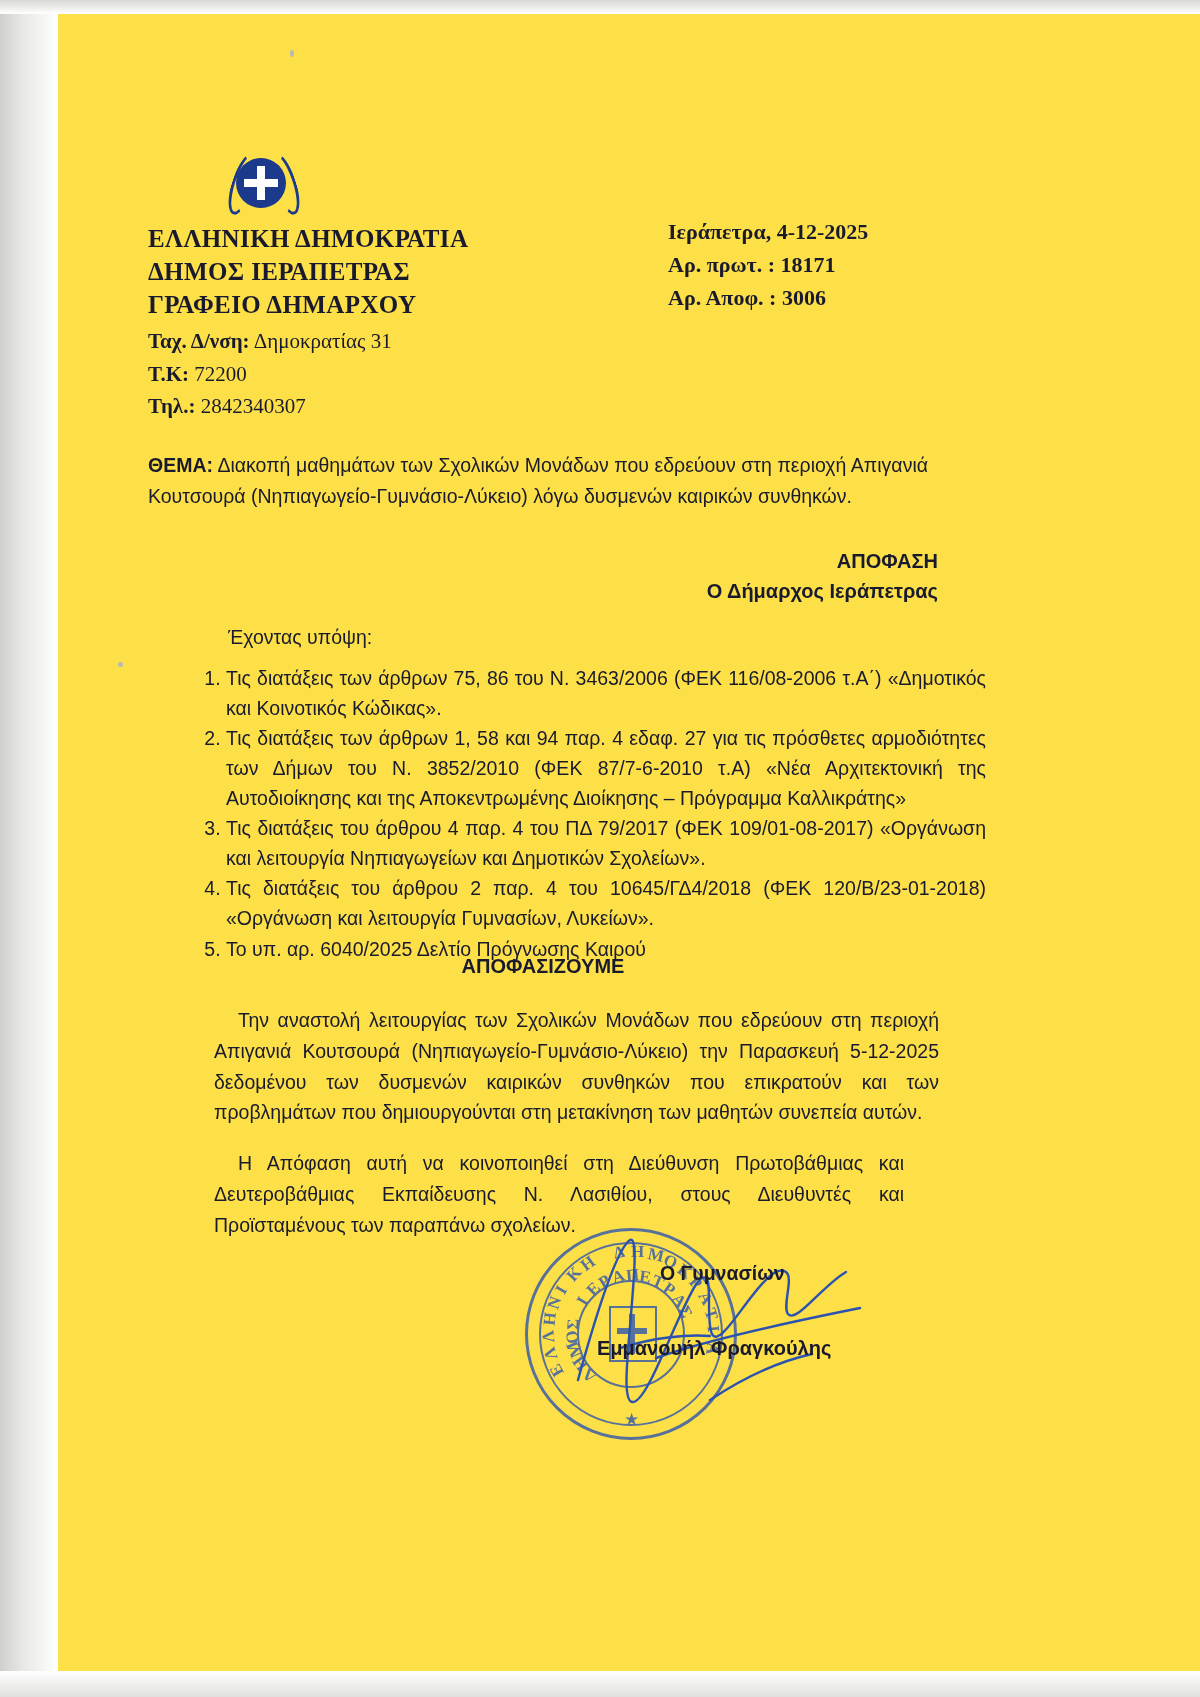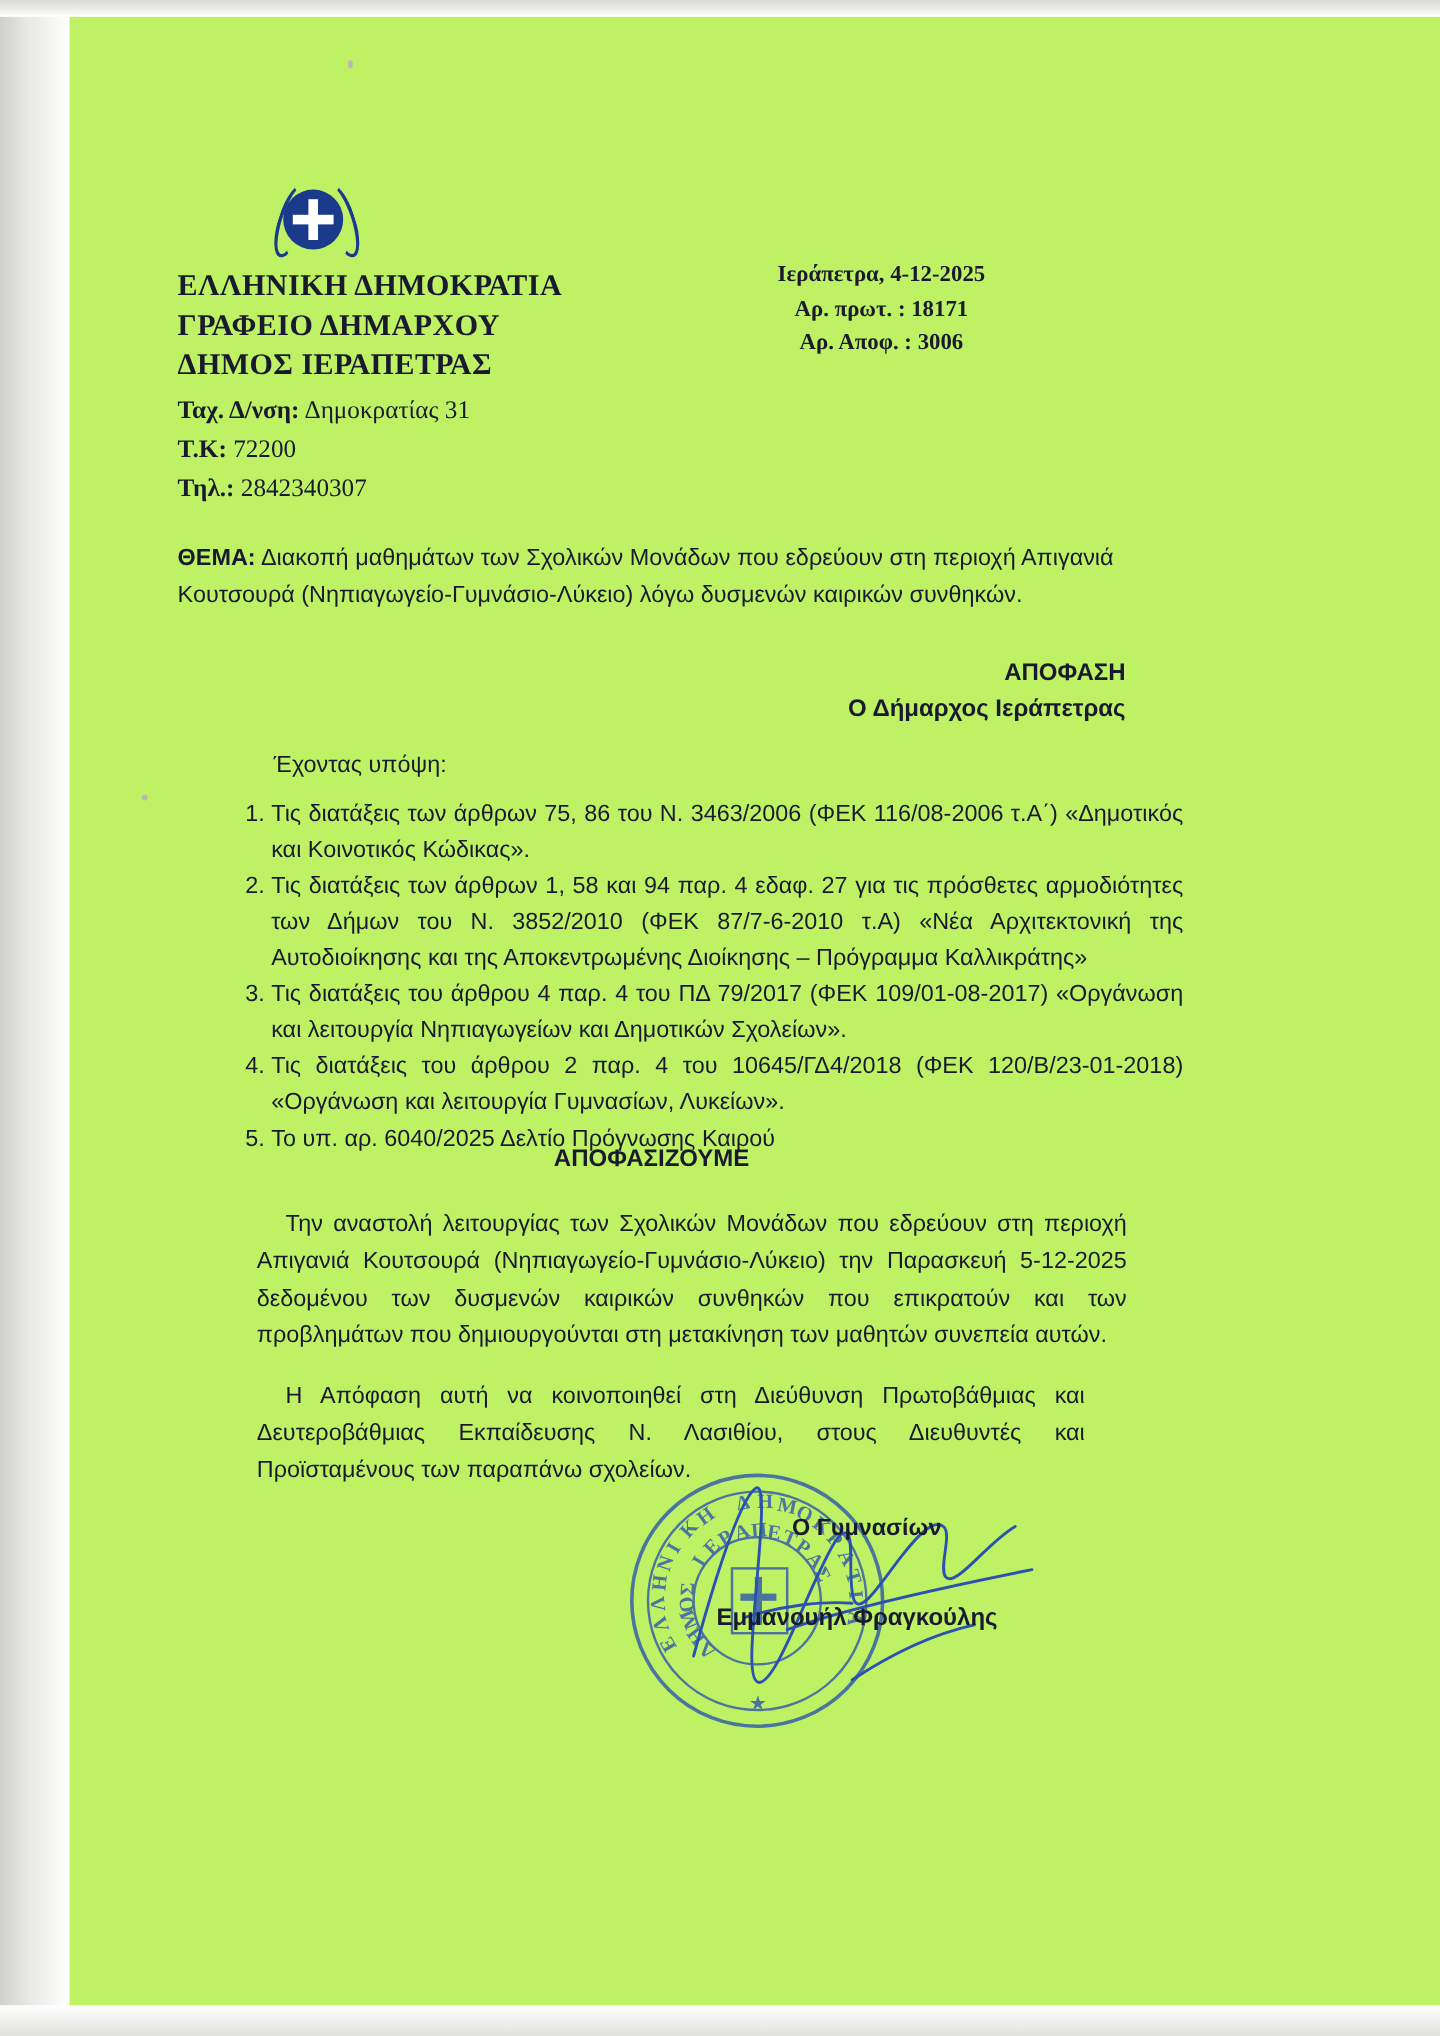--- a/index.html
+++ b/index.html
@@ -5,21 +5,21 @@
   html, body {
     margin: 0;
     padding: 0;
     background: #f2f2f0;
   }
   .page {
     position: relative;
     width: 1200px;
     height: 1697px;
     margin: 0 auto;
-    background: #bef264;
+    background: #fde047;
     overflow: hidden;
     font-family: "Liberation Sans", sans-serif;
     color: #1a1a2e;
   }
   
   .scan-edge-left {
     position: absolute;
     left: 0; top: 0;
     width: 58px; height: 1697px;
     background: linear-gradient(to right, #cfcfcb 0%, #e8e8e5 40%, #ffffff 100%);
@@ -87,27 +87,26 @@
     left: 148px;
     top: 222px;
     font-family: "Liberation Serif", serif;
     font-weight: bold;
     font-size: 25px;
     line-height: 1.32;
     letter-spacing: 0.4px;
   }
   .ref-block {
     position: absolute;
-    left: 648px;
+    left: 668px;
     top: 215px;
     font-family: "Liberation Serif", serif;
     font-weight: bold;
-    font-size: 19px;
+    font-size: 22px;
     line-height: 1.5;
-    text-align: center;
   }
   .addr-block {
     position: absolute;
     left: 148px;
     top: 325px;
     font-family: "Liberation Serif", serif;
     font-size: 21px;
     line-height: 1.55;
   }
   .addr-block .lbl { font-weight: bold; }
@@ -296,22 +295,22 @@
   <div class="emblem">
     <div class="leaf-l"></div>
     <div class="leaf-r"></div>
     <div class="shield"></div>
     <div class="cross-v"></div>
     <div class="cross-h"></div>
   </div>
 
   <div class="org-block">
     <div>ΕΛΛΗΝΙΚΗ ΔΗΜΟΚΡΑΤΙΑ</div>
+    <div>ΔΗΜΟΣ ΙΕΡΑΠΕΤΡΑΣ</div>
     <div>ΓΡΑΦΕΙΟ ΔΗΜΑΡΧΟΥ</div>
-    <div>ΔΗΜΟΣ ΙΕΡΑΠΕΤΡΑΣ</div>
   </div>
 
   <div class="ref-block">
     <div>Ιεράπετρα, 4-12-2025</div>
     <div>Αρ. πρωτ. : 18171</div>
     <div>Αρ. Αποφ. : 3006</div>
   </div>
 
   <div class="addr-block">
     <div>

